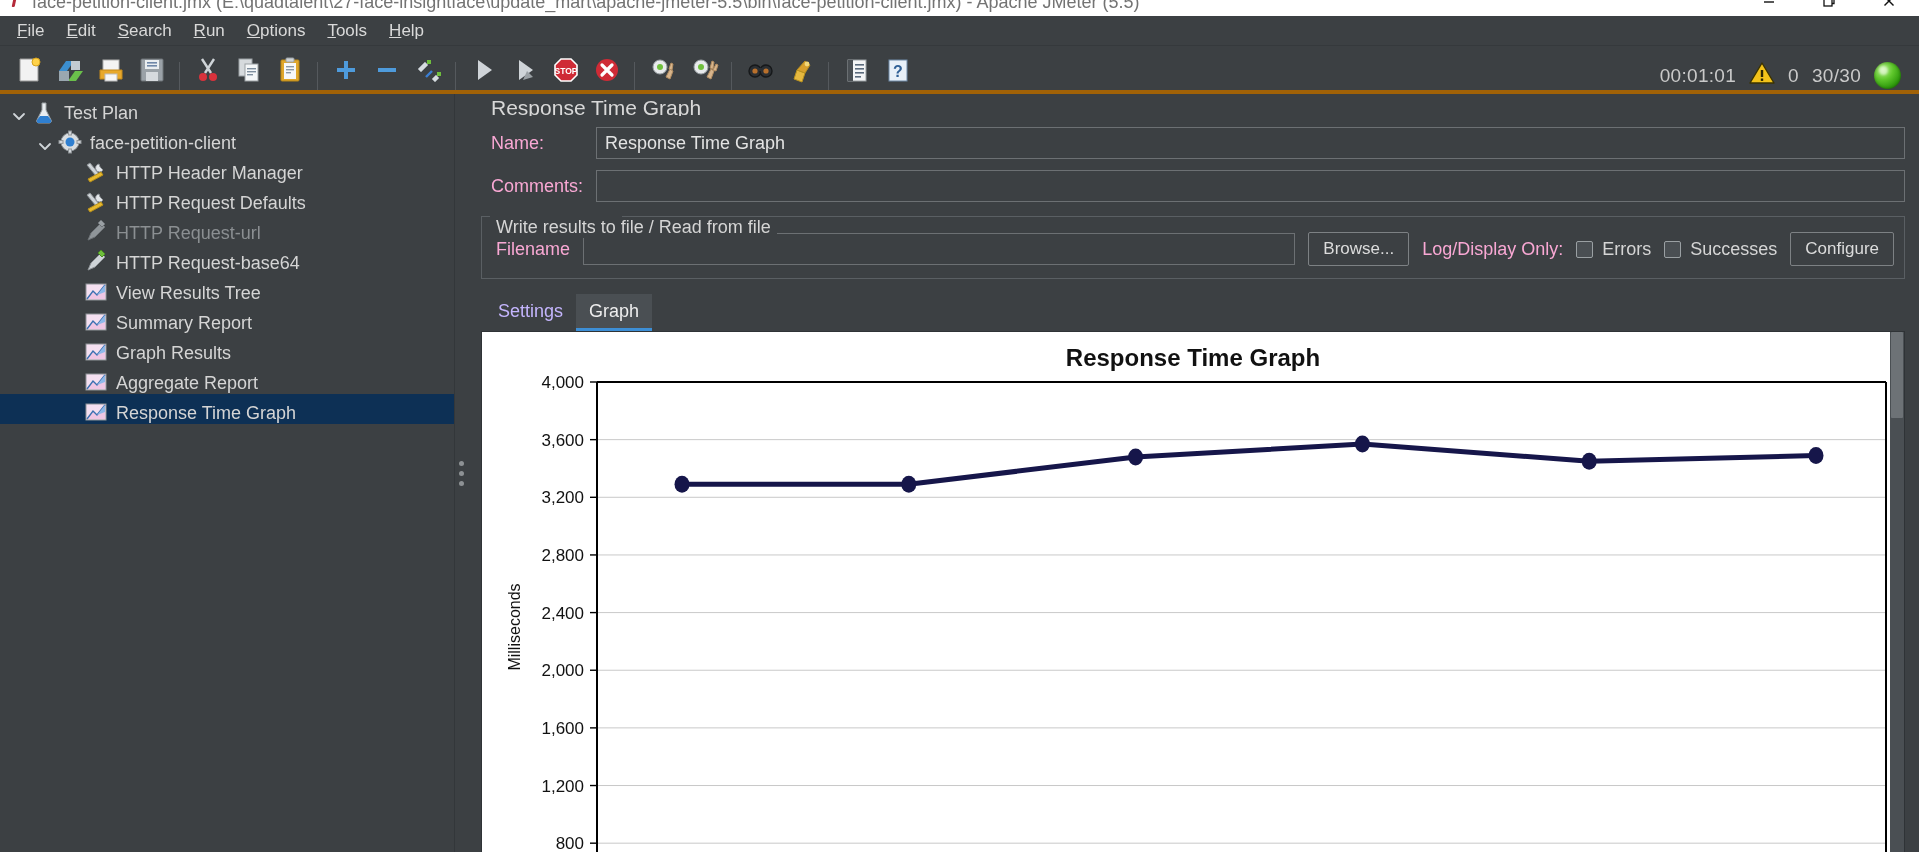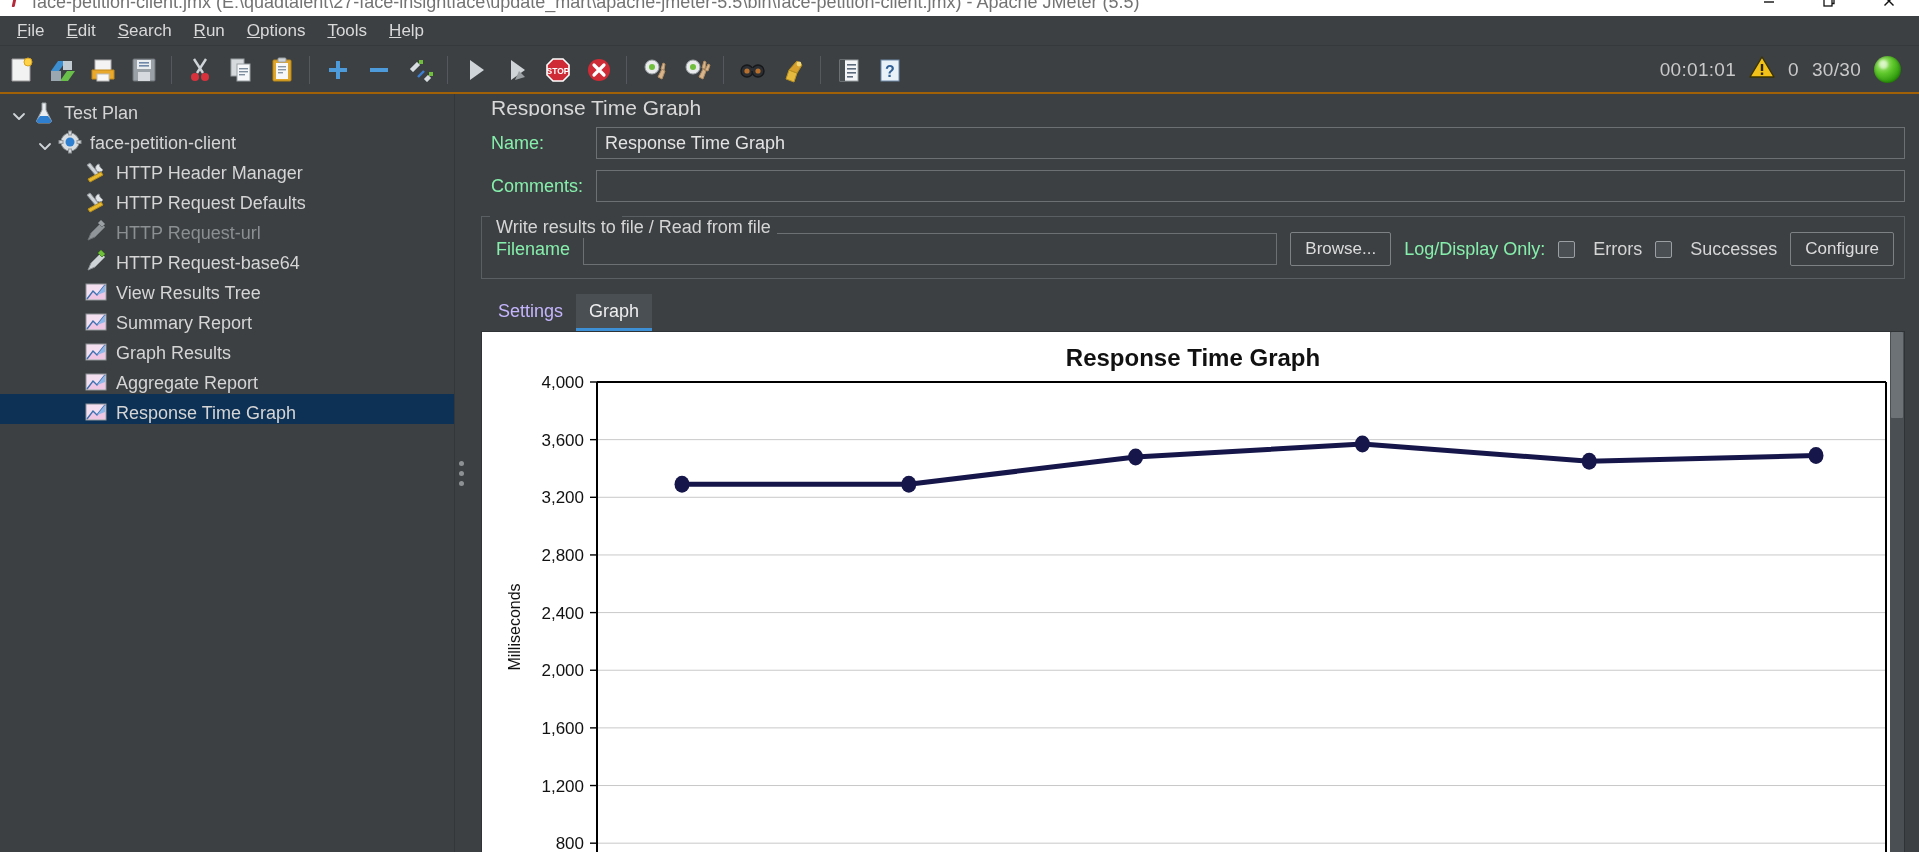--- a/index.html
+++ b/index.html
@@ -43,22 +43,22 @@
     border-bottom:1px solid #35393c;
   }
   .menu-item{
     padding:3px 11px; font-size:17px; color:#d9d9d9; cursor:default; white-space:nowrap;
   }
   .menu-item .mn{ text-decoration:underline; }
 
   
   .toolbar{
     position:absolute; left:0; top:47px; width:1919px; height:47px;
-    background:#3c4043; display:flex; align-items:center; padding-left:0;
-    border-bottom:2px solid #a16207;
+    background:#3c4043; display:flex; align-items:flex-end; padding-left:8px;
+    border-bottom:4px solid #a16207;
   }
   .tb-btn{
     width:41px; height:41px; display:flex; align-items:center; justify-content:center;
     cursor:default; border-radius:2px;
   }
   .tb-sep{ width:1px; height:28px; background:#55595d; margin:0 7px; flex:0 0 auto; }
   .tb-spacer{ flex:1 1 auto; }
   .tb-status{
     display:flex; align-items:center; gap:13px; padding-right:18px;
     font-size:19px; color:#c9c9c9; letter-spacing:.3px;
@@ -101,21 +101,21 @@
   
   .editor{
     position:absolute; left:467px; top:94px; width:1452px; height:758px;
     background:#3c4043; padding:0 14px 0 14px;
   }
   .panel-heading{
     font-size:21px; color:#d8d8d8; padding:2px 0 0 10px; height:22px; overflow:hidden;
     line-height:24px;
   }
   .form-row{ display:flex; align-items:center; margin-top:11px; }
-  .form-label{ font-size:18px; color:#86efac; }
+  .form-label{ font-size:18px; color:#f9a8d4; }
   .lbl-name{ width:115px; padding-left:10px; }
   .lbl-comments{ width:115px; padding-left:10px; }
   .textfield{
     flex:1 1 auto; height:32px; background:#3c4043; border:1px solid #6c7073;
     color:#e3e3e3; font-size:18px; padding:0 8px; outline:none;
     font-family:"Liberation Sans", sans-serif;
   }
   .textfield::placeholder{ color:#8d9194; }
 
   .fieldset{
@@ -132,21 +132,21 @@
   .fieldset::after{
     content:""; position:absolute; right:0; top:0; left:140px; height:1px; background:#5a5f63;
   }
   .file-row{ display:flex; align-items:center; gap:13px; }
   .file-row .fl{ font-size:18px; padding-left:4px; }
   .btn{
     background:#3c4043; border:1px solid #7d8184; color:#dcdcdc;
     font-size:17px; padding:6px 14px; border-radius:2px; cursor:default;
     font-family:"Liberation Sans", sans-serif; white-space:nowrap;
   }
-  .chk-label{ display:flex; align-items:center; gap:18px; font-size:18px; color:#d5d5d5; }
+  .chk-label{ display:flex; align-items:center; gap:9px; font-size:18px; color:#d5d5d5; }
   .chk{
     width:17px;height:17px;border:1px solid #9aa0a3; background:#4a4f53; border-radius:2px;
     flex:0 0 auto;
   }
 
   
   .tabs{ display:flex; align-items:flex-end; margin-top:16px; padding-left:4px; height:36px; }
   .tab{
     font-size:18px; color:#c4b5fd; padding:7px 13px 6px 13px; cursor:default;
     border-bottom:3px solid transparent;

